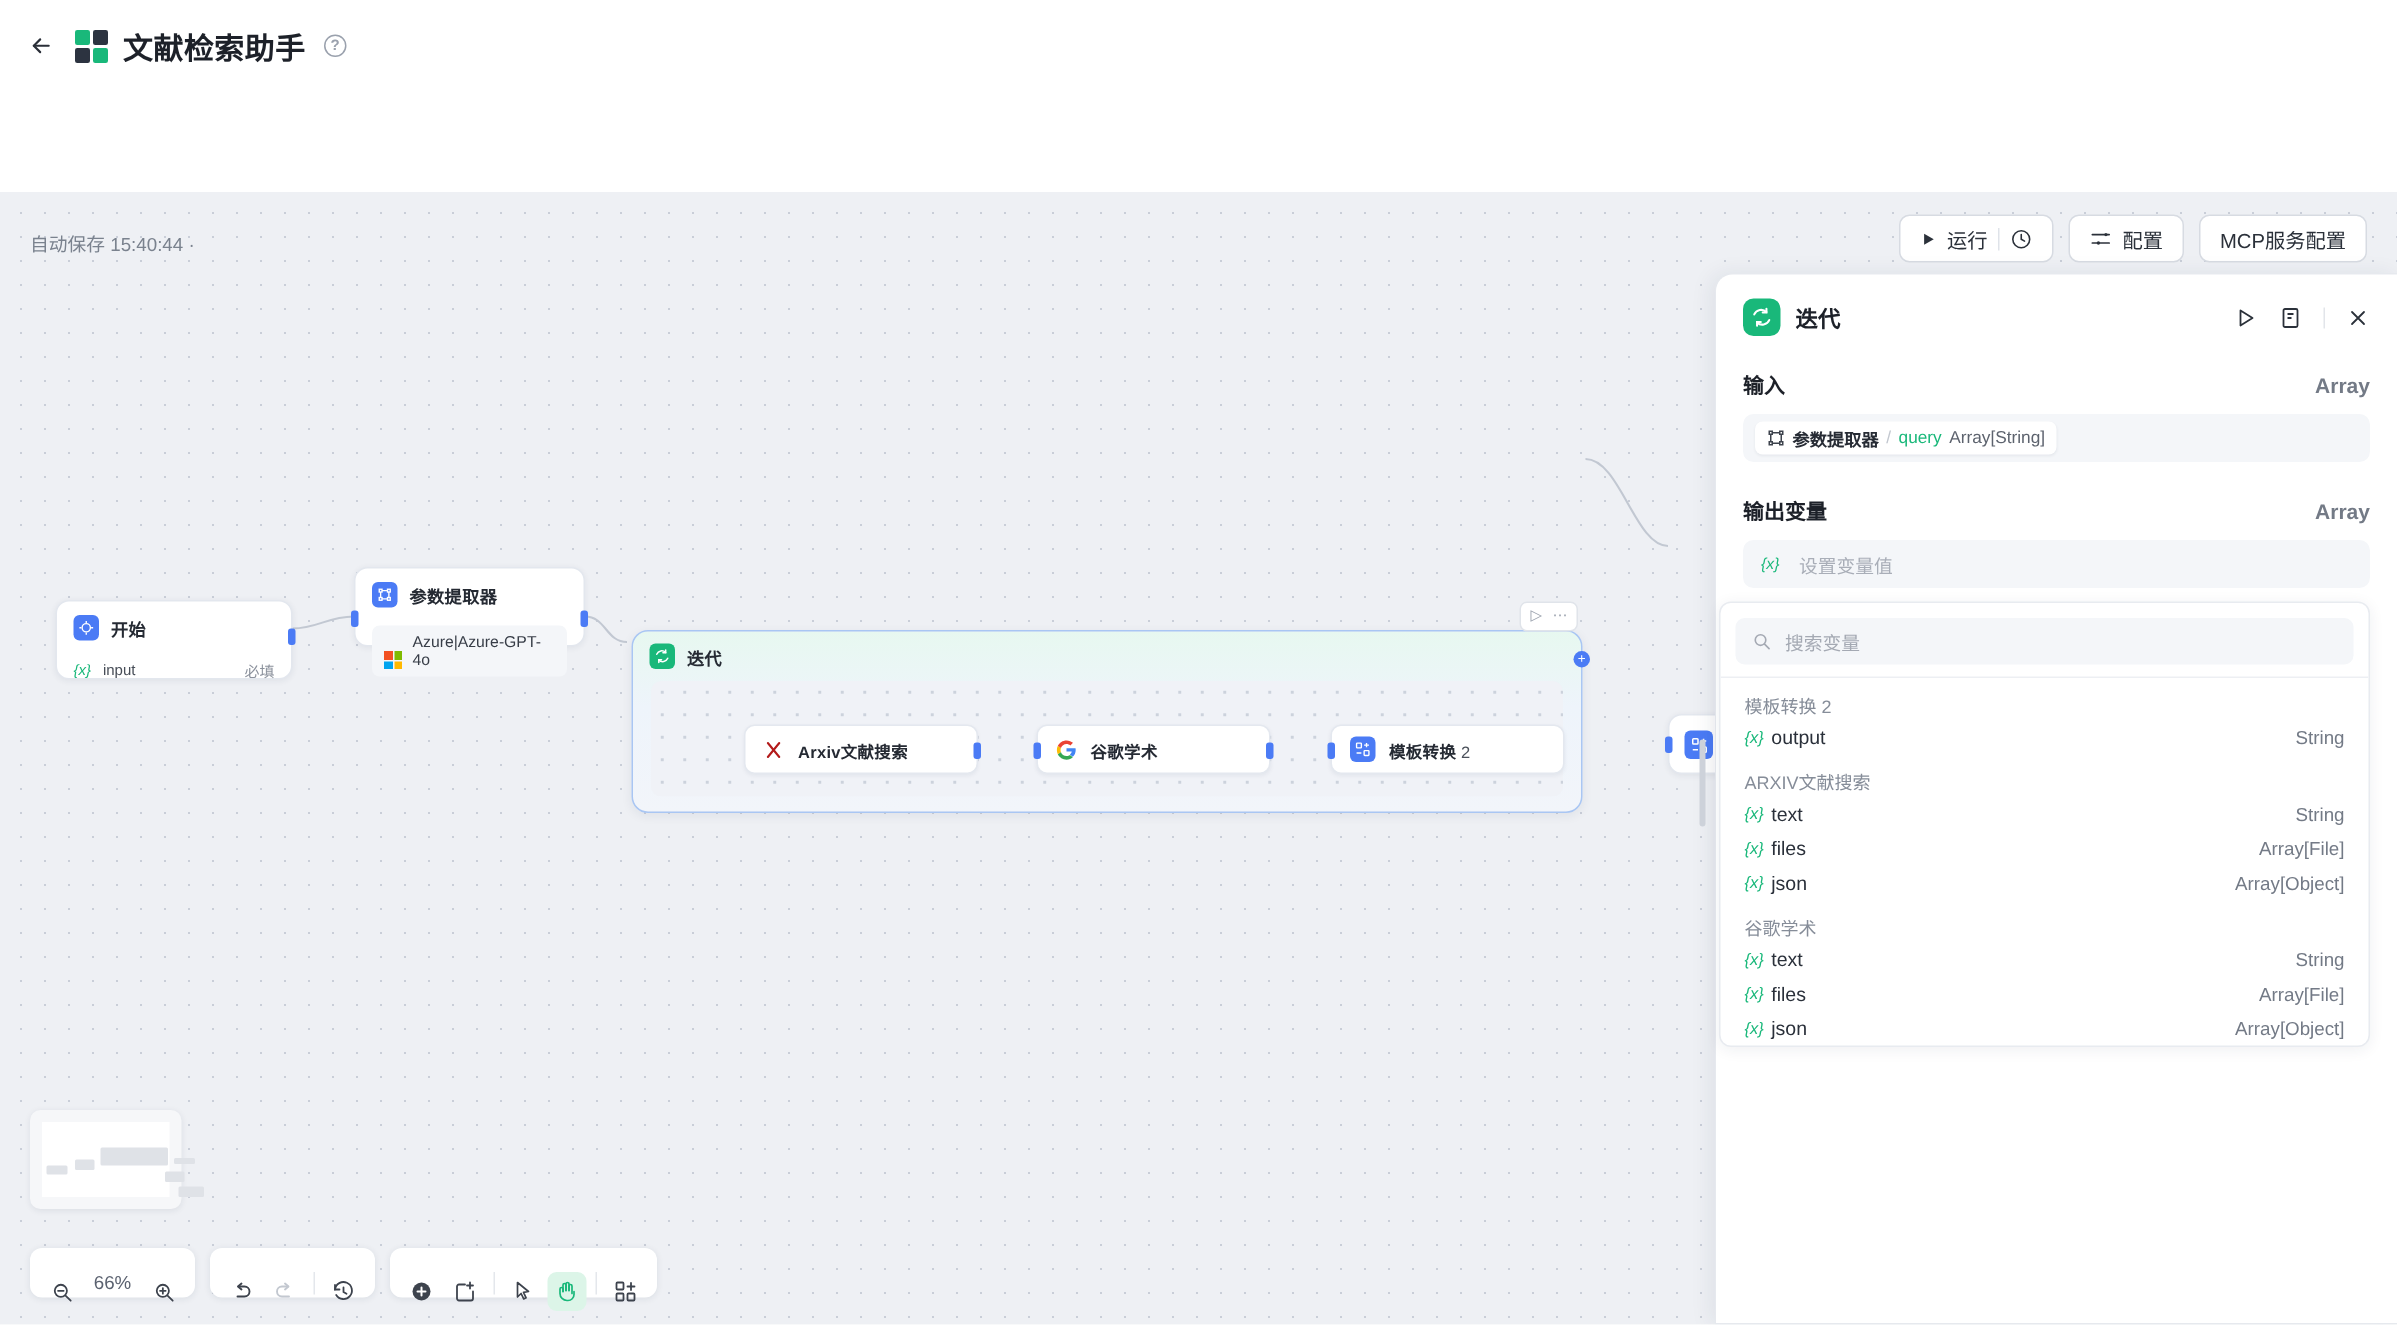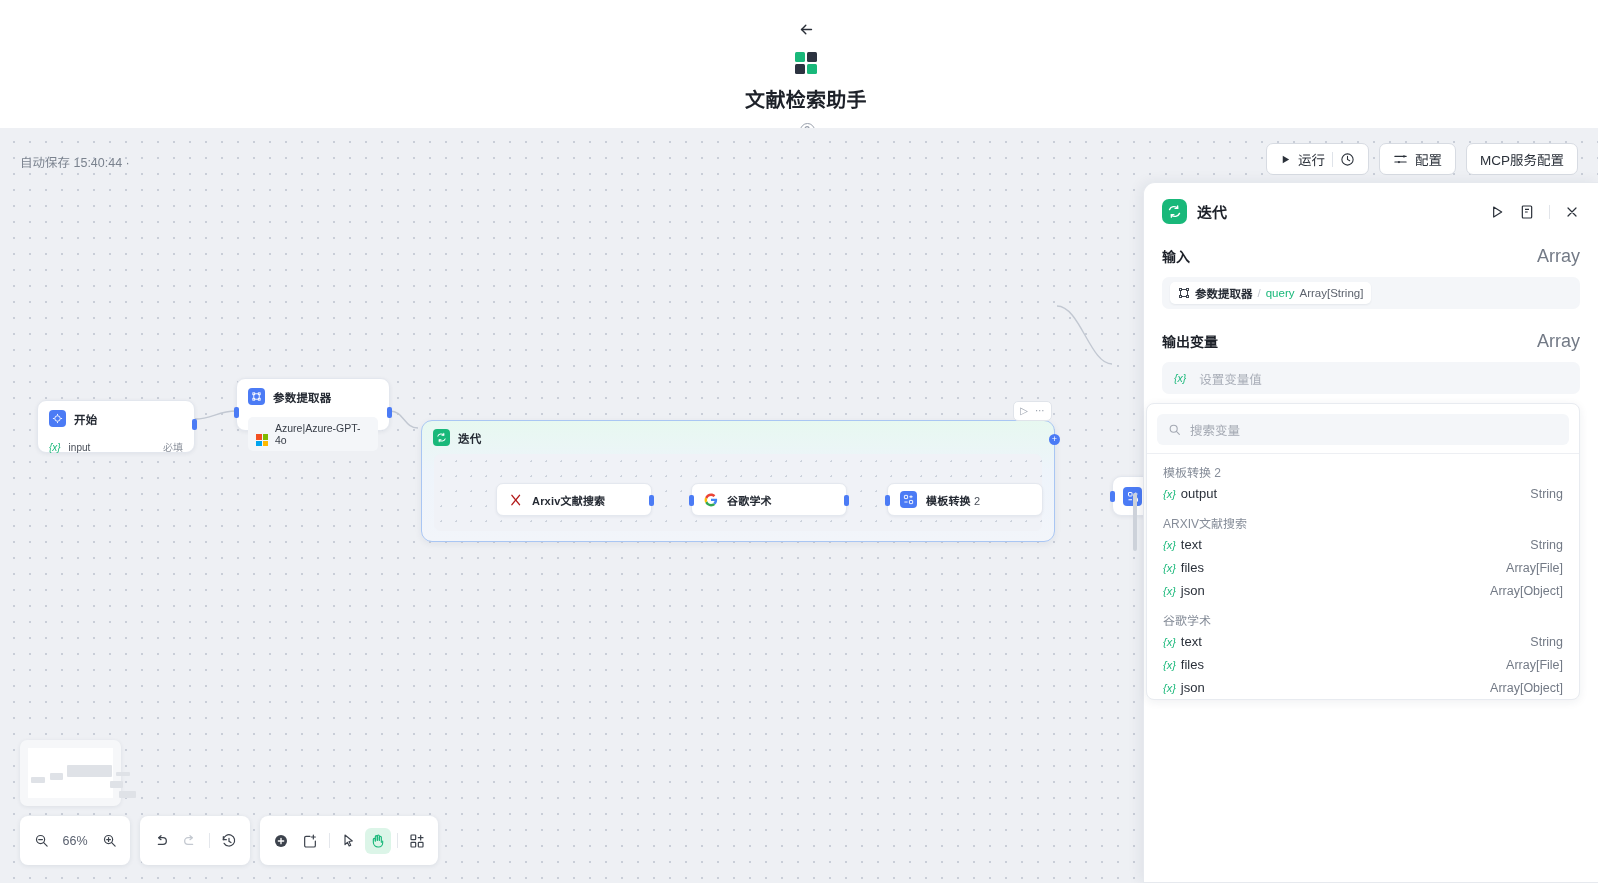--- a/index.html
+++ b/index.html
@@ -6,21 +6,21 @@
   * { box-sizing: border-box; margin: 0; padding: 0; }
   html, body {
     width: 1598px; height: 883px;
     font-family: "Liberation Sans", "DejaVu Sans", sans-serif;
     background: #ffffff; color: #1f2329; overflow: hidden;
   }
   .app { position: relative; width: 1598px; height: 883px; }
 
   
   .header { padding: 10px 0 0 0; }
-  .titlerow { display: flex; align-items: center; gap: 10px; padding: 6px 0 0 14px; flex-direction: column; }
+  .titlerow { display: flex; align-items: center; gap: 10px; padding: 6px 0 0 14px; }
   .back-btn {
     width: 26px; height: 26px; border-radius: 6px; display: flex;
     align-items: center; justify-content: center; color: #2a2f38; cursor: pointer;
     font-size: 17px; line-height: 1;
   }
   .app-logo { width: 22px; height: 22px; display: grid; grid-template-columns: 1fr 1fr;
               grid-template-rows: 1fr 1fr; gap: 2px; }
   .app-logo i { display: block; border-radius: 1.5px; }
   .app-logo i:nth-child(1) { background: #19b87a; }
   .app-logo i:nth-child(2) { background: #2c3340; }
@@ -129,22 +129,22 @@
     position: absolute; left: 20px; bottom: 77px; width: 101px; height: 66px;
     background: #f6f7f9; border-radius: 7px; box-shadow: 0 1px 4px rgba(25,40,70,.08);
     padding: 8px;
   }
   .minimap-inner { width: 100%; height: 100%; background: #fff; position: relative; }
   .mm-box { position: absolute; background: #dfe2e7; border-radius: 1px; }
 
   
   .bottom-bar { position: absolute; left: 20px; bottom: 18px; display: flex; gap: 10px; }
   .bgroup {
-    height: 49px; background: #fff; border-radius: 8px; display: flex; align-items: center;
-    gap: 3px; padding: 1px 8px; box-shadow: 0 1px 5px rgba(25,40,70,.09);
+    height: 33px; background: #fff; border-radius: 8px; display: flex; align-items: flex-start;
+    gap: 3px; padding: 16px 8px; box-shadow: 0 1px 5px rgba(25,40,70,.09);
   }
   .bbtn {
     width: 26px; height: 26px; border-radius: 6px; display: flex; align-items: center;
     justify-content: center; cursor: pointer; color: #3d434d;
   }
   .bbtn.active { background: #dcf5e8; color: #19b87a; }
   .bbtn.disabled { color: #c3c8d0; cursor: default; }
   .zoom-val { font-size: 12.5px; color: #5b6270; min-width: 36px; text-align: center; cursor: pointer; }
   .bsep { width: 1px; height: 15px; background: #e4e7ec; margin: 0 3px; }
 
@@ -163,21 +163,21 @@
   }
   .panel-title { font-size: 15px; font-weight: bold; color: #1d2129; }
   .panel-actions { margin-left: auto; display: flex; align-items: center; gap: 14px; }
   .pact { cursor: pointer; color: #2b313a; display: flex; }
   .pact-sep { width: 1px; height: 14px; background: #e2e5ea; }
   .panel-desc { padding: 14px 18px 0 18px; font-size: 12.5px; color: #a9aeb8; cursor: text; }
 
   .section { padding: 22px 18px 0 18px; }
   .sec-head { display: flex; align-items: baseline; justify-content: space-between; }
   .sec-title { font-size: 14px; font-weight: bold; color: #1d2129; }
-  .sec-type { font-size: 18px; color: #737a86; }
+  .sec-type { font-size: 14px; color: #737a86; font-weight: bold; }
   .ref-field {
     margin-top: 10px; background: #f4f6f9; border-radius: 7px; height: 32px;
     display: flex; align-items: center; padding: 0 8px;
   }
   .ref-chip {
     background: #fff; border-radius: 5px; height: 22px; display: flex; align-items: center;
     gap: 5px; padding: 0 8px; font-size: 11.5px; box-shadow: 0 1px 2px rgba(25,40,70,.07);
   }
   .ref-node { color: #272c35; font-weight: bold; }
   .ref-slash { color: #c2c7cf; }

